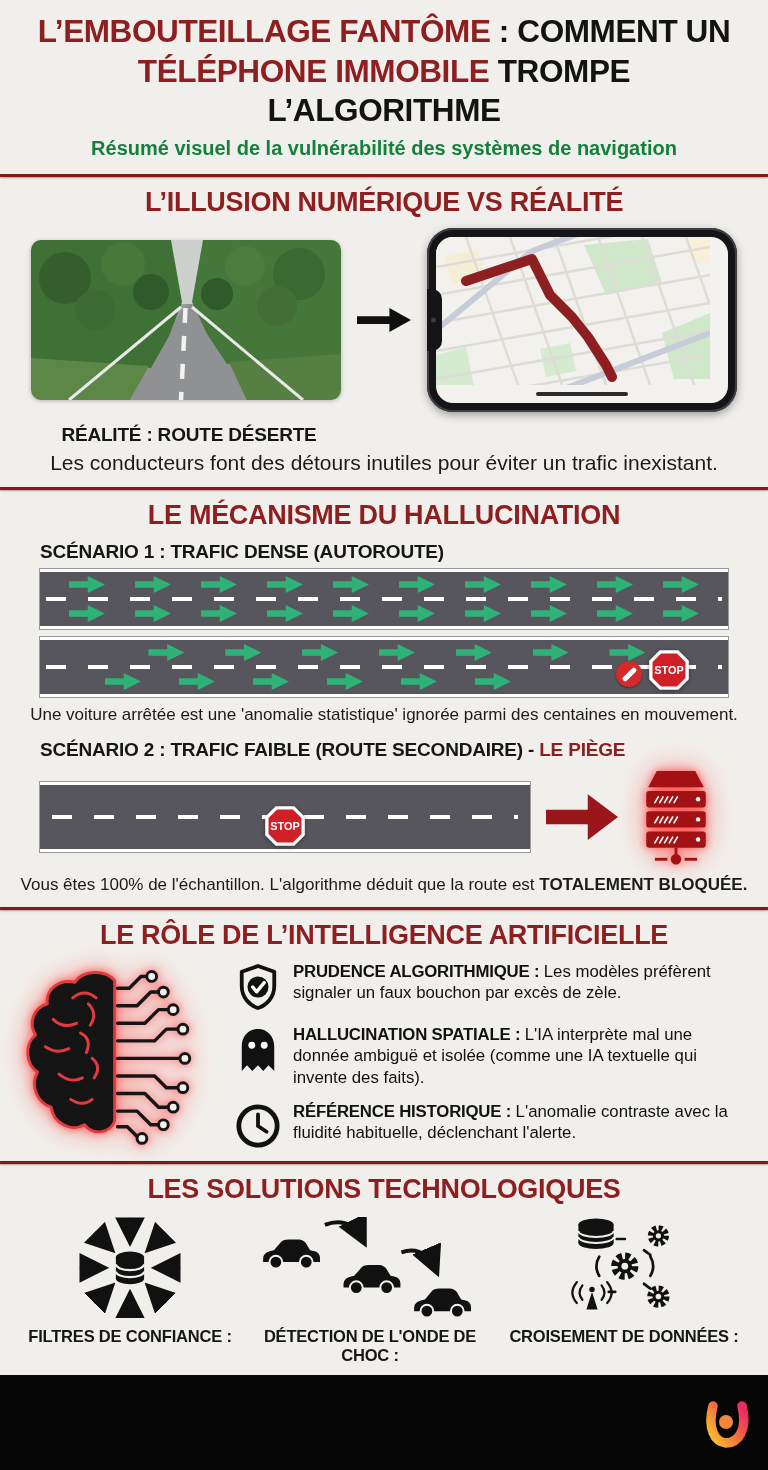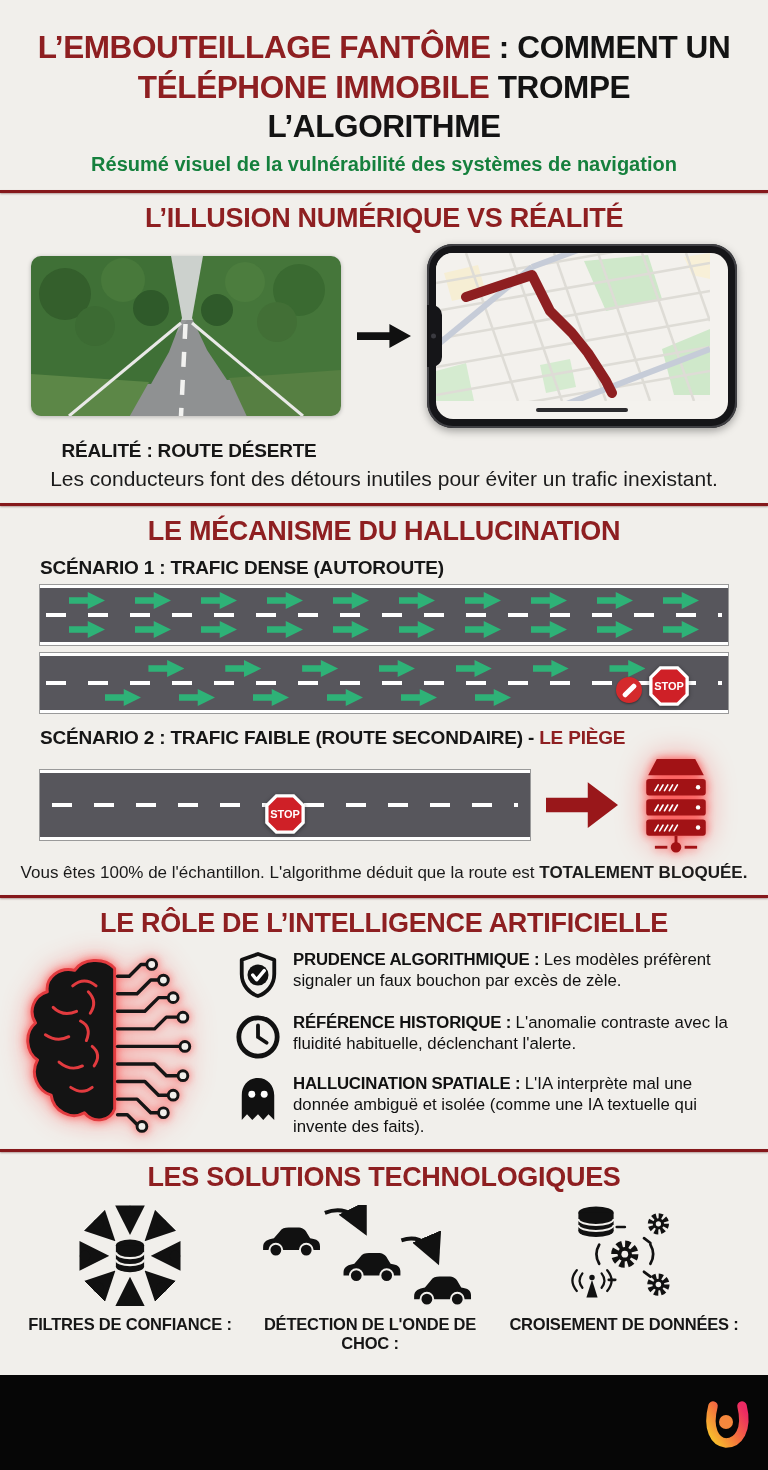--- a/index.html
+++ b/index.html
@@ -2,21 +2,21 @@
 <html><head>
 <meta charset="utf-8">
 <style>
   html,body{margin:0;padding:0;background:#888;}
   .page{position:relative;width:768px;height:1470px;background:#f1efeb;
     font-family:"Liberation Sans",sans-serif;color:#161616;overflow:hidden;margin:0 auto;}
   .content{position:absolute;top:0;left:0;right:0;bottom:95px;overflow:hidden;}
   .divider{height:3px;background:#85181b;box-shadow:0 1px 2px rgba(70,0,0,.35);}
   .red{color:#8e1f21;}
   
-  .hdr{padding:28px 18px 14px;text-align:center;}
+  .hdr{padding:12px 18px 14px;text-align:center;}
   .title{font-size:31.5px;line-height:1.26;font-weight:800;letter-spacing:-.4px;color:#131313;}
   .subtitle{font-size:20px;font-weight:700;margin-top:6px;color:#15803d;}
   
   .sec{padding:10px 0 12px;}
   .sec-h{font-size:27px;font-weight:800;color:#8e1f21;text-align:center;letter-spacing:-.3px;margin:0 0 10px;}
   
   .visual-row{display:flex;align-items:center;justify-content:center;gap:16px;margin-top:4px;}
   .photo{width:310px;height:160px;border-radius:10px;overflow:hidden;flex:none;box-shadow:0 1px 4px rgba(0,0,0,.25);}
   .blk-arrow{width:54px;height:30px;background:#101010;flex:none;
     clip-path:polygon(0 37%,60% 37%,60% 10%,100% 50%,60% 90%,60% 63%,0 63%);}
@@ -219,20 +219,21 @@
               <span class="g-arrow"></span>
               <span class="g-arrow"></span>
             </div>
         <span class="no-entry"></span>
         <svg class="stop-svg stop-s1" viewBox="0 0 44 44">
           <polygon points="13,3 31,3 41,13 41,31 31,41 13,41 3,31 3,13" fill="#cf2027" stroke="#ffffff" stroke-width="3.5"></polygon>
           <text x="22" y="26.5" text-anchor="middle" font-size="11.5" font-weight="bold" fill="#ffffff" font-family="Liberation Sans, sans-serif">STOP</text>
         </svg>
       </div>
     </div>
+    <div class="road-caption">Une voiture arrêtée est une 'anomalie statistique' ignorée parmi des centaines en mouvement.</div>
 
     <div class="scn-label" style="margin-top:14px;">
       <span>SCÉNARIO 2 : TRAFIC FAIBLE (ROUTE SECONDAIRE) - </span><span class="red">LE PIÈGE</span>
     </div>
     <div class="s2-row">
       <div class="road2">
         <div class="dash-sep"></div>
         <svg class="stop-svg stop-s2" viewBox="0 0 44 44">
           <polygon points="13,3 31,3 41,13 41,31 31,41 13,41 3,31 3,13" fill="#cf2027" stroke="#ffffff" stroke-width="3.5"></polygon>
           <text x="22" y="26.5" text-anchor="middle" font-size="11.5" font-weight="bold" fill="#ffffff" font-family="Liberation Sans, sans-serif">STOP</text>
@@ -328,39 +329,39 @@
               <circle cx="23" cy="25" r="11" fill="#111"></circle>
               <path d="M17.5 25 l4 5 l8 -9.5" fill="none" stroke="#fff" stroke-width="3.6" stroke-linecap="round" stroke-linejoin="round"></path>
             </svg>
           </span>
           <div class="b-text">
             <b>PRUDENCE ALGORITHMIQUE : </b><span>Les modèles préfèrent signaler un faux bouchon par excès de zèle.</span>
           </div>
         </div>
         <div class="bullet">
           <span class="b-icon">
-            <svg width="46" height="46" viewBox="0 0 48 48">
-              <circle cx="24" cy="24" r="20" fill="none" stroke="#111" stroke-width="5"></circle>
-              <path d="M24 24 V12 M24 24 L33 30" fill="none" stroke="#111" stroke-width="4" stroke-linecap="round"></path>
-            </svg>
-          </span>
-          <div class="b-text">
-            <b>RÉFÉRENCE HISTORIQUE : </b><span>L'anomalie contraste avec la fluidité habituelle, déclenchant l'alerte.</span>
-          </div>
-        </div>
-        <div class="bullet">
-          <span class="b-icon">
             <svg width="42" height="48" viewBox="0 0 44 50">
               <path d="M22 3 C12 3 5 11 5 21 V47 L10.5 41 L16 47 L22 41 L27.5 47 L33 41 L39 47 V21 C39 11 32 3 22 3 Z" fill="#111"></path>
               <circle cx="15.5" cy="20" r="3.6" fill="#fff"></circle>
                   <circle cx="28.5" cy="20" r="3.6" fill="#fff"></circle>
             </svg>
           </span>
           <div class="b-text">
             <b>HALLUCINATION SPATIALE : </b><span>L'IA interprète mal une donnée ambiguë et isolée (comme une IA textuelle qui invente des faits).</span>
+          </div>
+        </div>
+        <div class="bullet">
+          <span class="b-icon">
+            <svg width="46" height="46" viewBox="0 0 48 48">
+              <circle cx="24" cy="24" r="20" fill="none" stroke="#111" stroke-width="5"></circle>
+              <path d="M24 24 V12 M24 24 L33 30" fill="none" stroke="#111" stroke-width="4" stroke-linecap="round"></path>
+            </svg>
+          </span>
+          <div class="b-text">
+            <b>RÉFÉRENCE HISTORIQUE : </b><span>L'anomalie contraste avec la fluidité habituelle, déclenchant l'alerte.</span>
           </div>
         </div>
       </div>
     </div>
   </div>
   <div class="divider"></div>
 
   <div class="sec">
     <h2 class="sec-h">LES SOLUTIONS TECHNOLOGIQUES</h2>
     <div class="cols">

